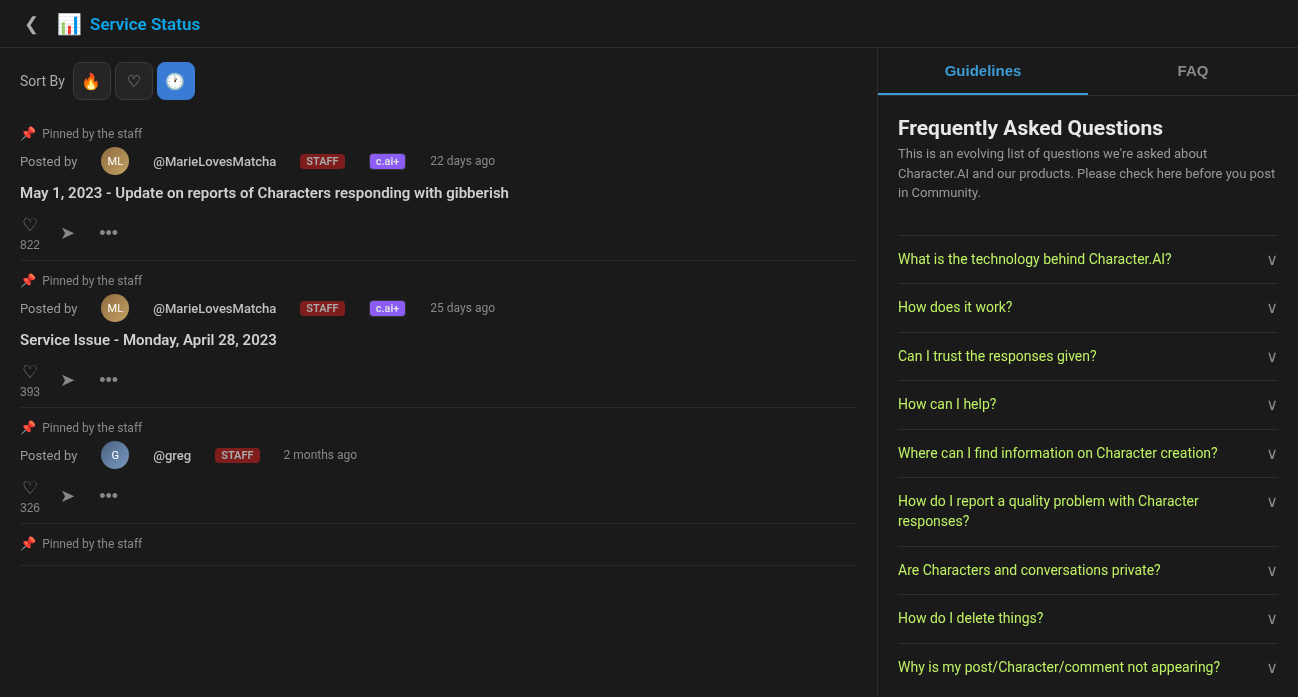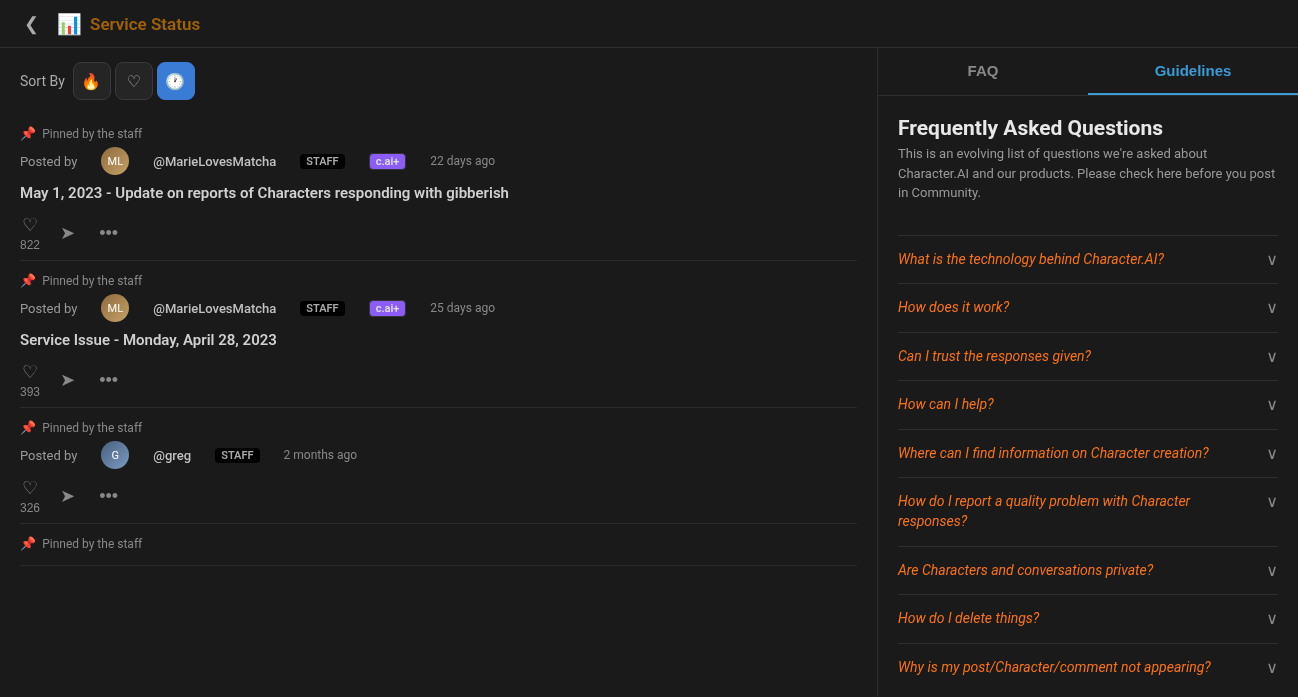--- a/index.html
+++ b/index.html
@@ -31,21 +31,21 @@
       margin-right: 10px;
       padding: 4px 8px;
     }
     .header-icon {
       margin-right: 8px;
       font-size: 20px;
     }
     .header-title {
       font-size: 17px;
       font-weight: 600;
-      color: #a16207;
+      color: #0ea5e9;
     }
 
     
     .main-layout {
       display: flex;
       flex: 1;
       overflow: hidden;
     }
 
     
@@ -126,21 +126,21 @@
       overflow: hidden;
     }
     .avatar.greg {
       background: linear-gradient(135deg, #4a6080, #7a9bc0);
     }
     .username {
       color: #c0c0c0;
       font-weight: 500;
     }
     .badge-staff {
-      background: #000000;
+      background: #7f1d1d;
       color: #aaa;
       padding: 1px 6px;
       border-radius: 4px;
       font-size: 11px;
       font-weight: 600;
     }
     .badge-cai {
       background: #8b5cf6;
       color: #e0e0e0;
       padding: 1px 6px;
@@ -239,25 +239,24 @@
     }
     .faq-item {
       border-top: 1px solid #2e2e2e;
       padding: 14px 0;
       display: flex;
       justify-content: space-between;
       align-items: flex-start;
       cursor: pointer;
     }
     .faq-question {
-      color: #f97316;
+      color: #bef264;
       font-size: 14px;
       flex: 1;
       line-height: 1.4;
-      font-style: italic;
     }
     .faq-chevron {
       color: #888;
       font-size: 16px;
       margin-left: 10px;
       flex-shrink: 0;
     }
   </style>
 </head>
 <body>
@@ -354,22 +353,22 @@
         <span class="pin-icon">📌</span>
         <span>Pinned by the staff</span>
       </div>
     </div>
 
   </div>
 
   <div class="right-panel">
 
     <div class="tabs-row">
+      <button class="tab-btn active">Guidelines</button>
       <button class="tab-btn inactive-tab">FAQ</button>
-      <button class="tab-btn active">Guidelines</button>
     </div>
 
     <div class="faq-content">
       <div class="faq-title">Frequently Asked Questions</div>
       <div class="faq-description">This is an evolving list of questions we're asked about Character.AI and our products. Please check here before you post in Community.</div>
 
       <div class="faq-item">
         <span class="faq-question">What is the technology behind Character.AI?</span>
         <span class="faq-chevron">∨</span>
       </div>

